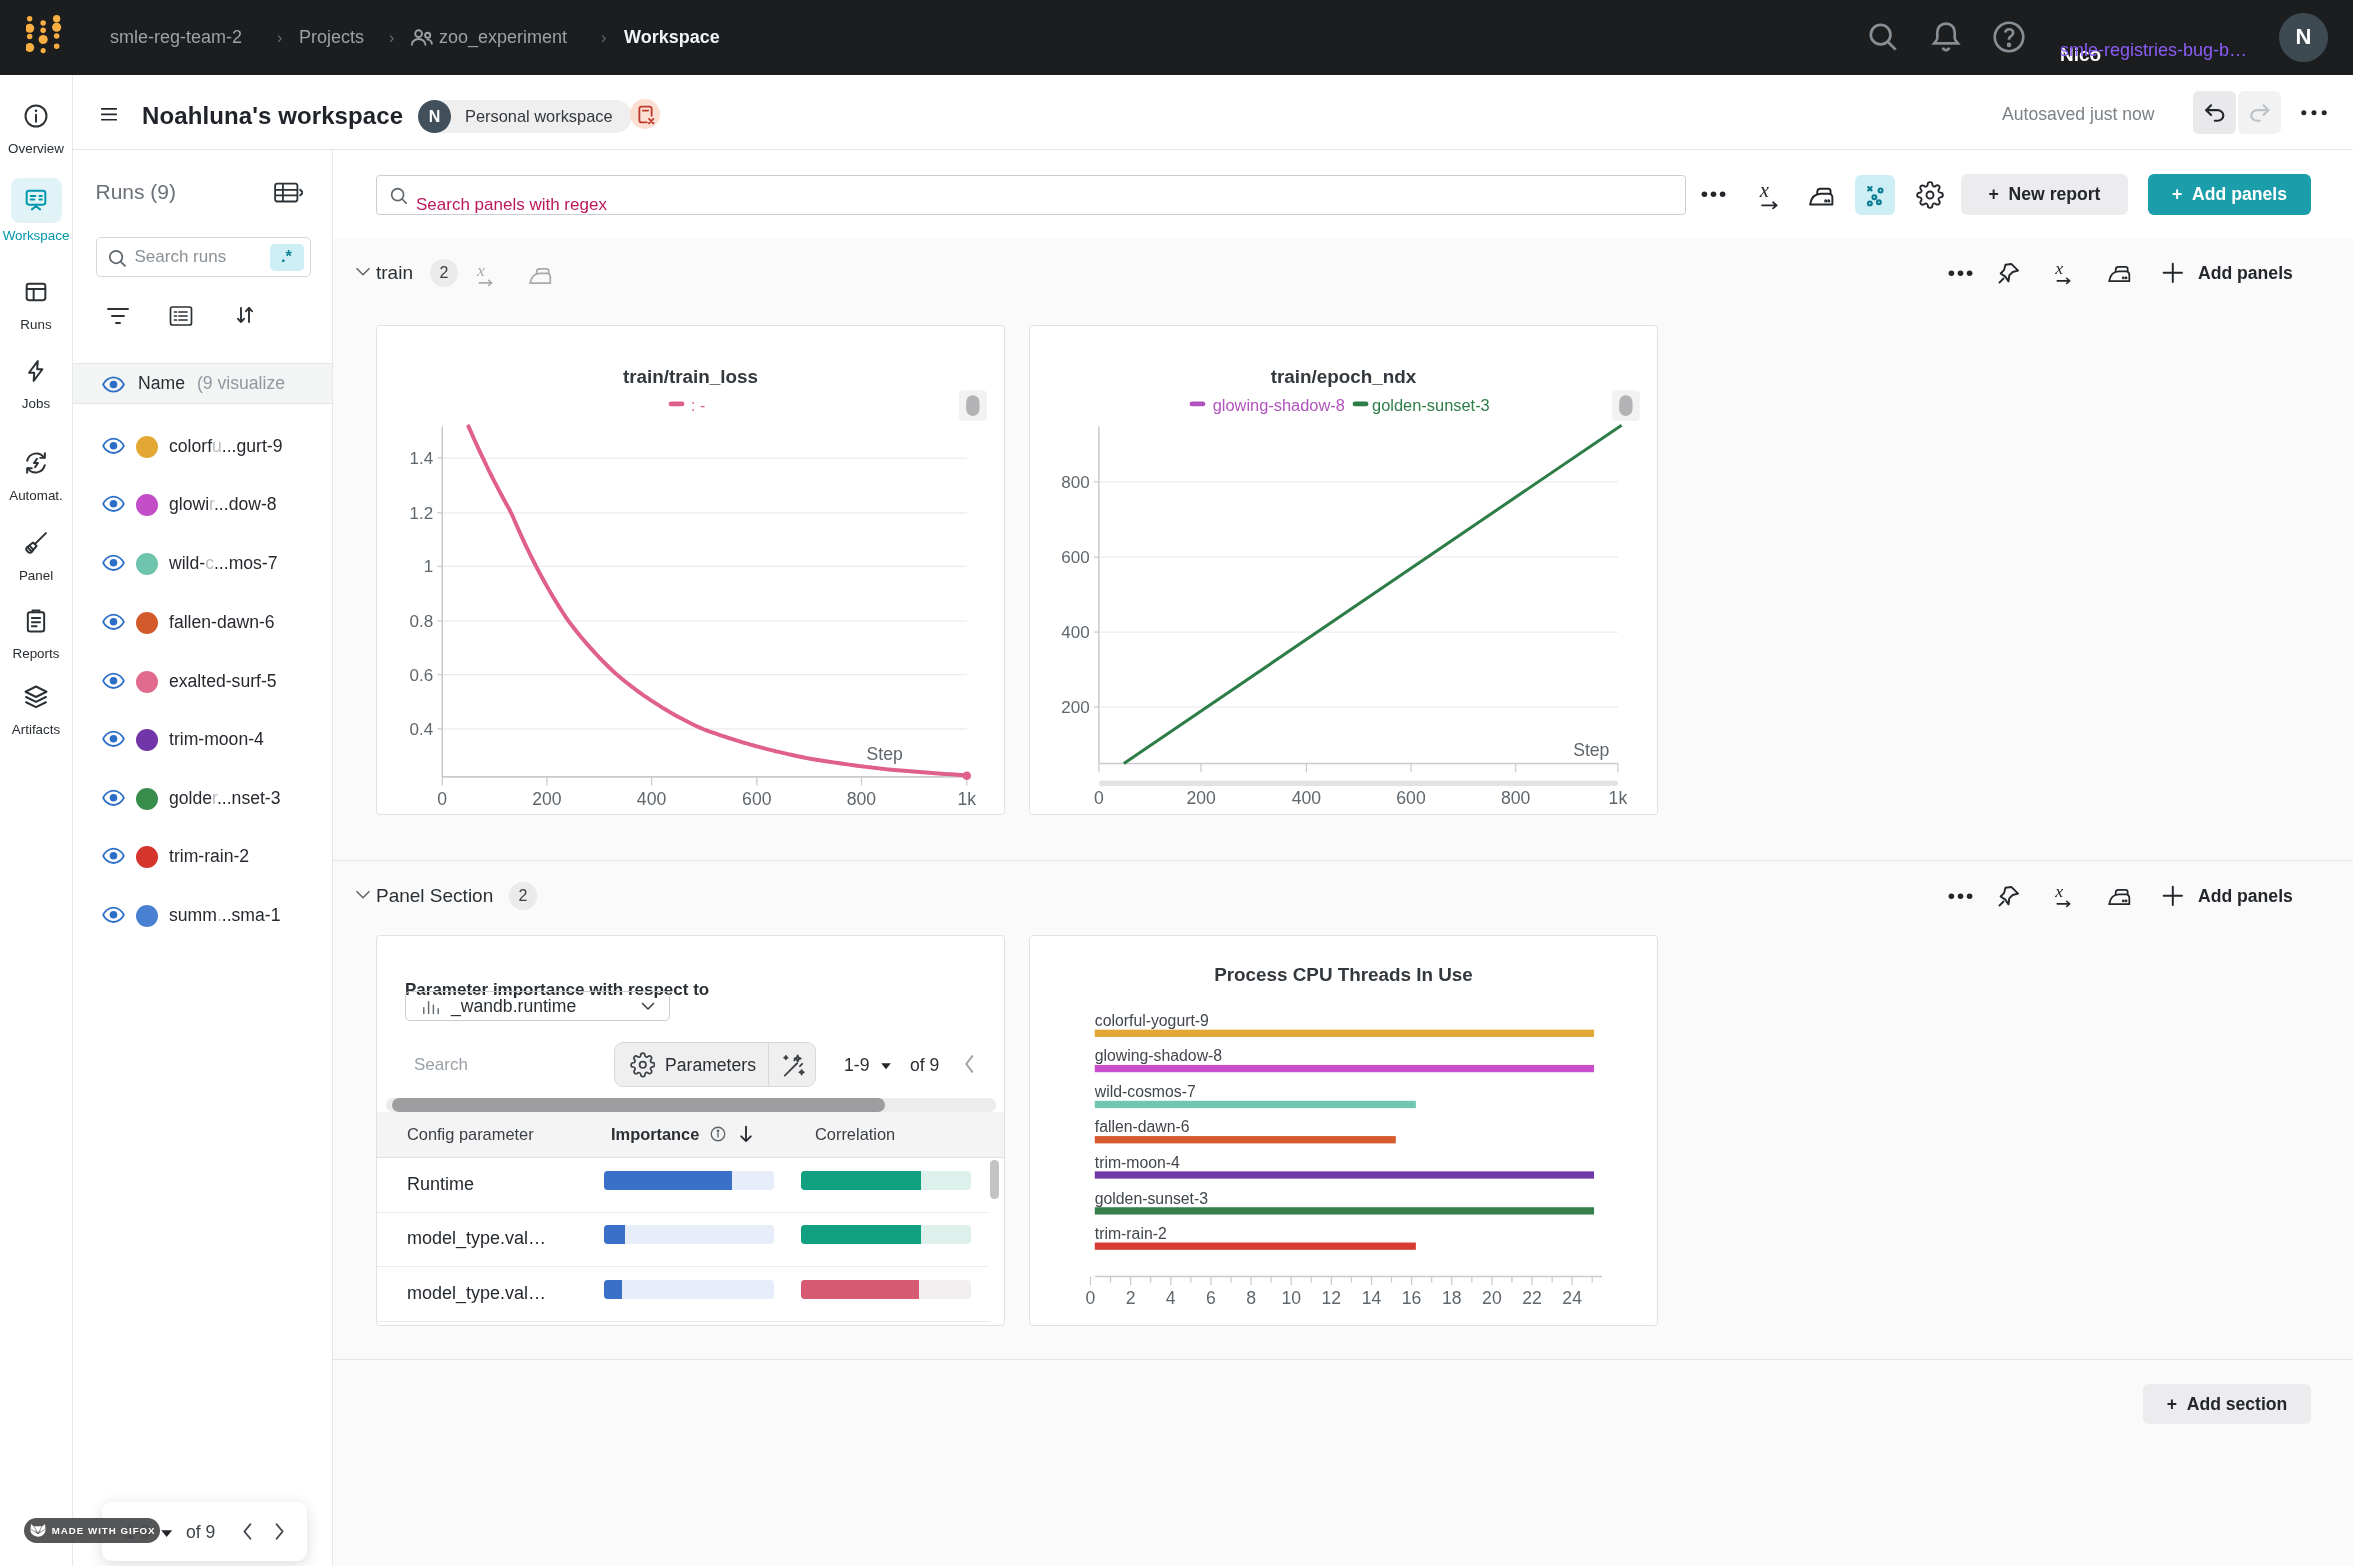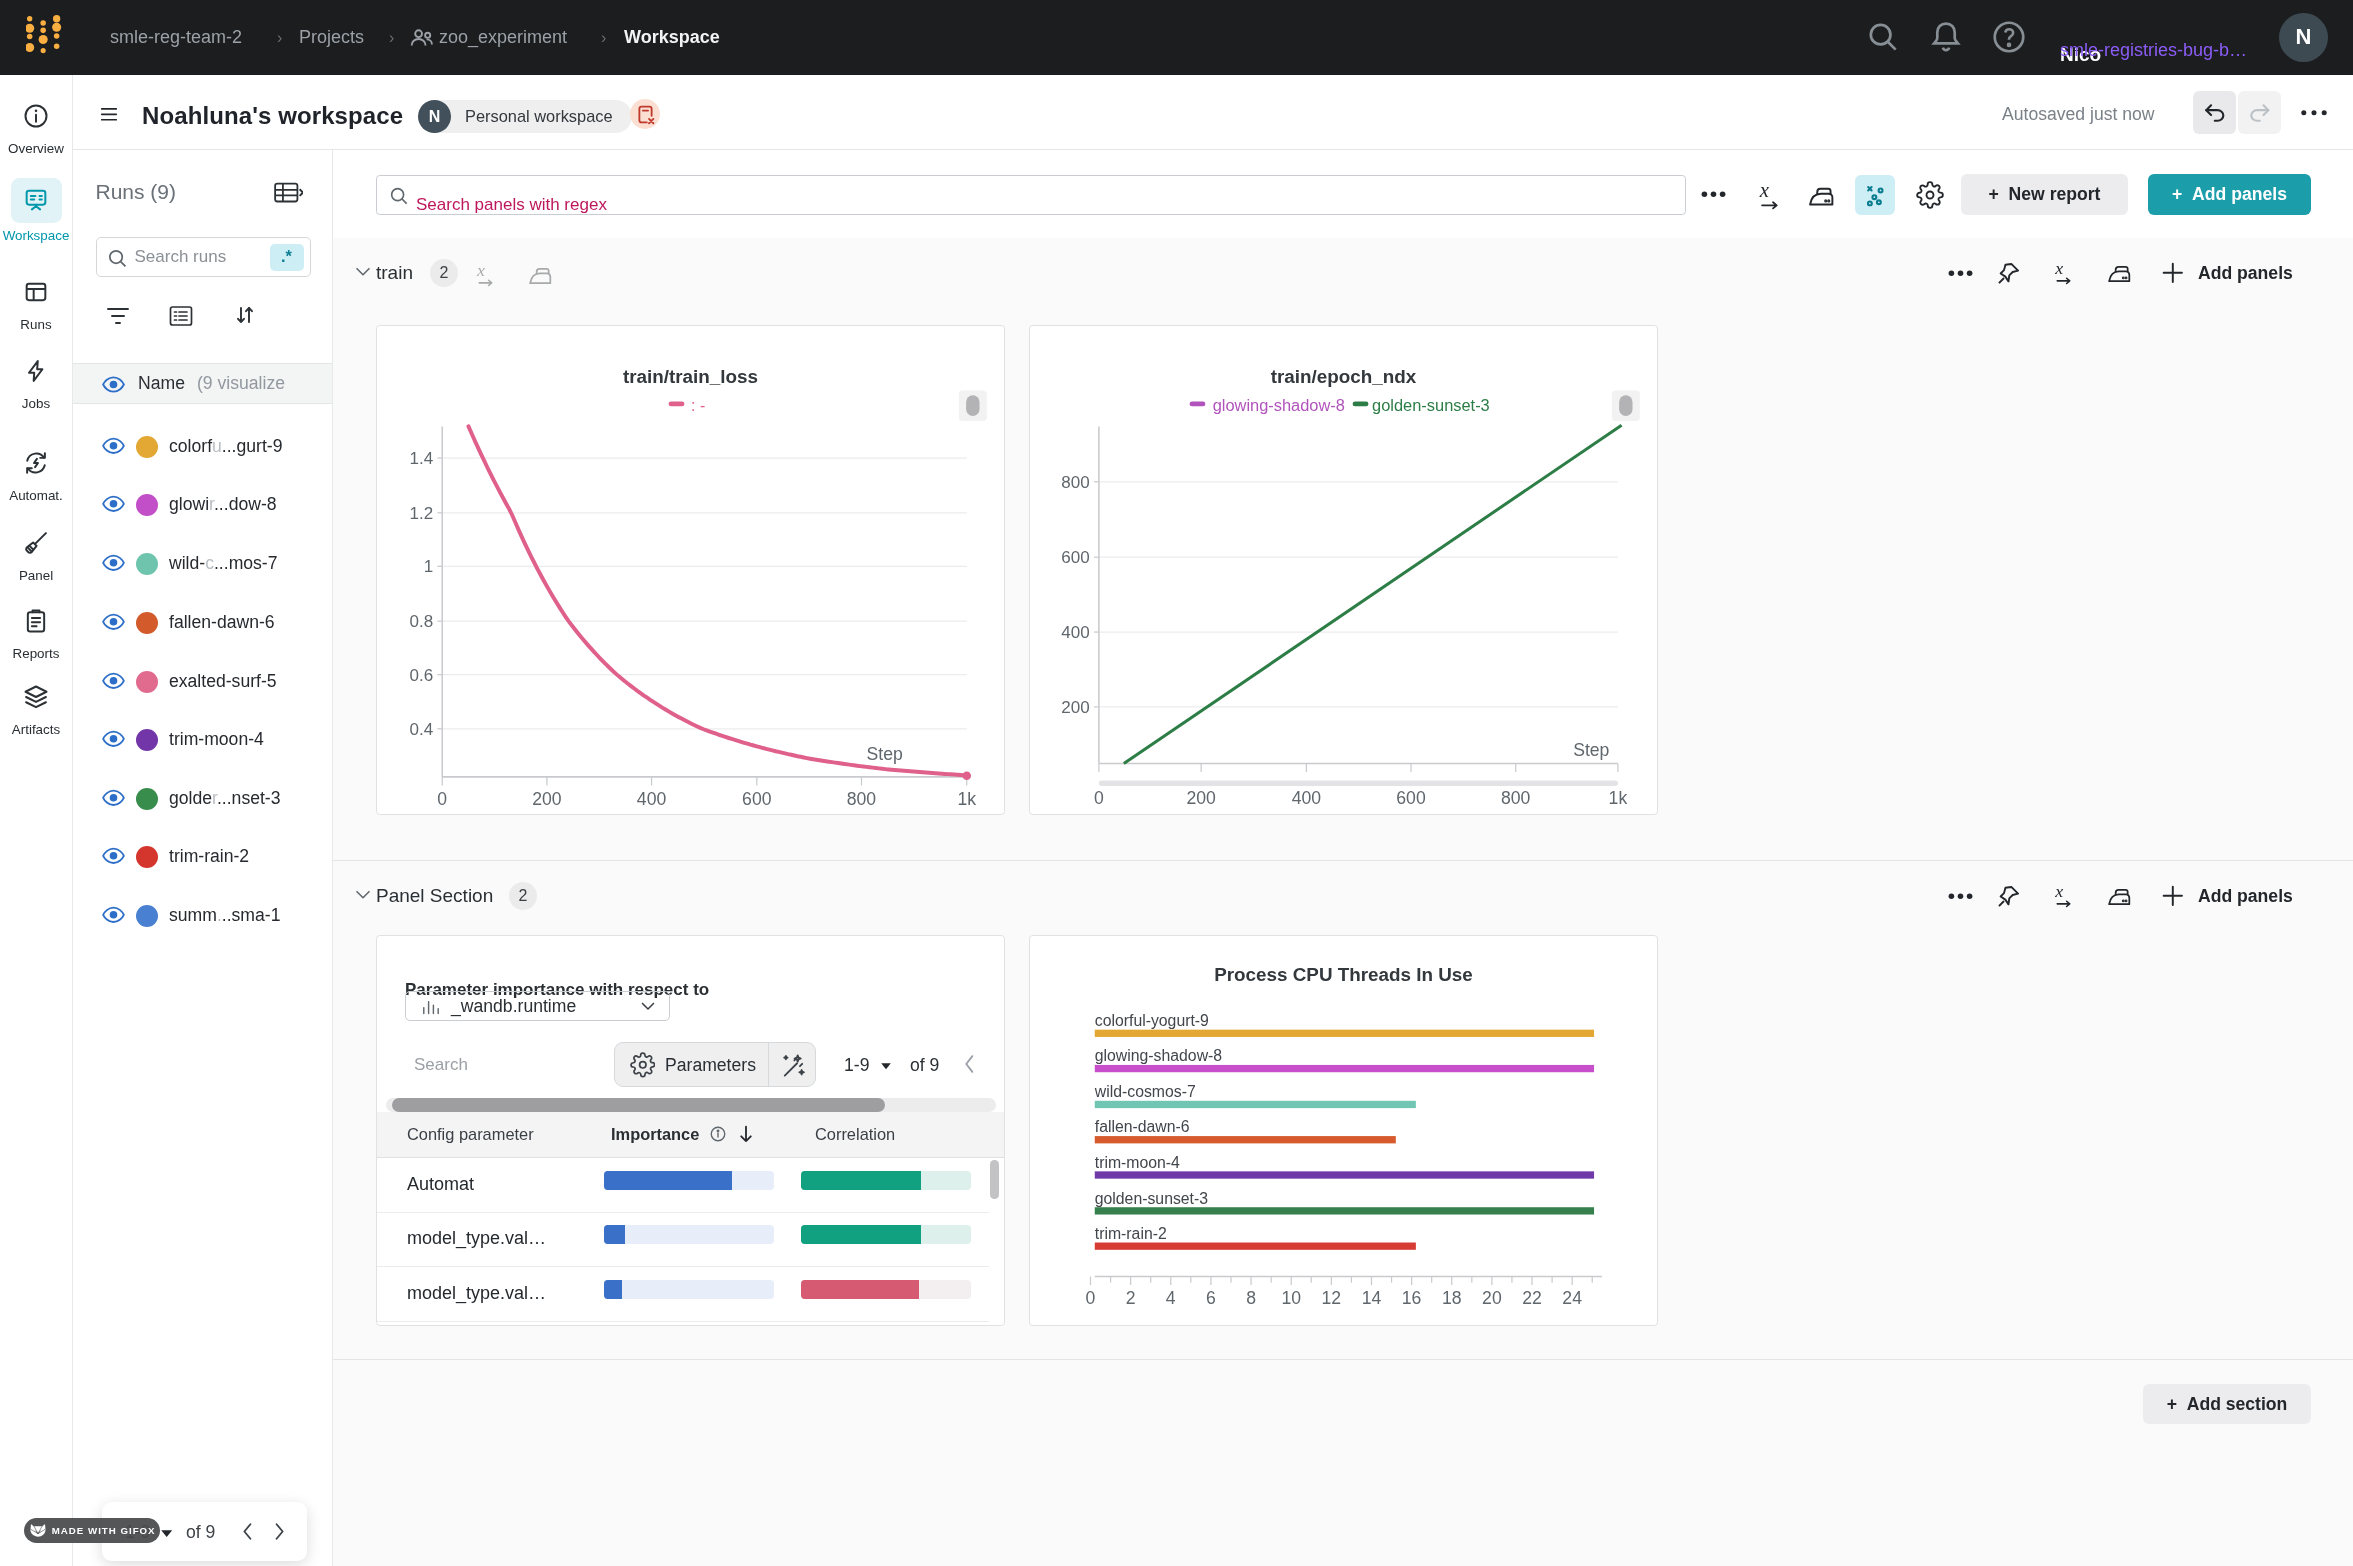--- a/index.html
+++ b/index.html
@@ -561,21 +561,21 @@
           <circle cx="12" cy="12" r="9"></circle>
           <path d="M12 11v5" stroke-linecap="round"></path>
           <circle cx="12" cy="8" r="1" fill="#5f666c"></circle>
         </svg>
       <svg class="abs" style="left:360px; top:12px;" width="18" height="21" viewBox="0 0 30 34" fill="none" stroke="#23272b" stroke-width="3" stroke-linecap="round" stroke-linejoin="round">
           <path d="M15 4v24M15 28l-8-8M15 28l8-8"></path>
         </svg>
       <span class="abs" style="left:438px; top:12.8px; font-size:16.4px; color:#3a3f45;">Correlation</span>
     </div>
     <div class="improw" style="top:222px;">
-        <span class="ptxt">Automat</span>
+        <span class="ptxt">Runtime</span>
       <div class="abs trk" style="left:227px; background:#e8eef9;"></div>
         <div class="abs bfill" style="left:227px; width:128px; background:#3a70c8;"></div>
       <div class="abs trk" style="left:424px; background:#def0eb;"></div>
         <div class="abs bfill" style="left:424px; width:120px; background:#12a180;"></div>
     </div>
     <div class="improw" style="top:276px;">
         <span class="ptxt">model_type.val…</span>
       <div class="abs trk" style="left:227px; background:#e8eef9;"></div>
         <div class="abs bfill" style="left:227px; width:21px; background:#3a70c8;"></div>
       <div class="abs trk" style="left:424px; background:#def0eb;"></div>

